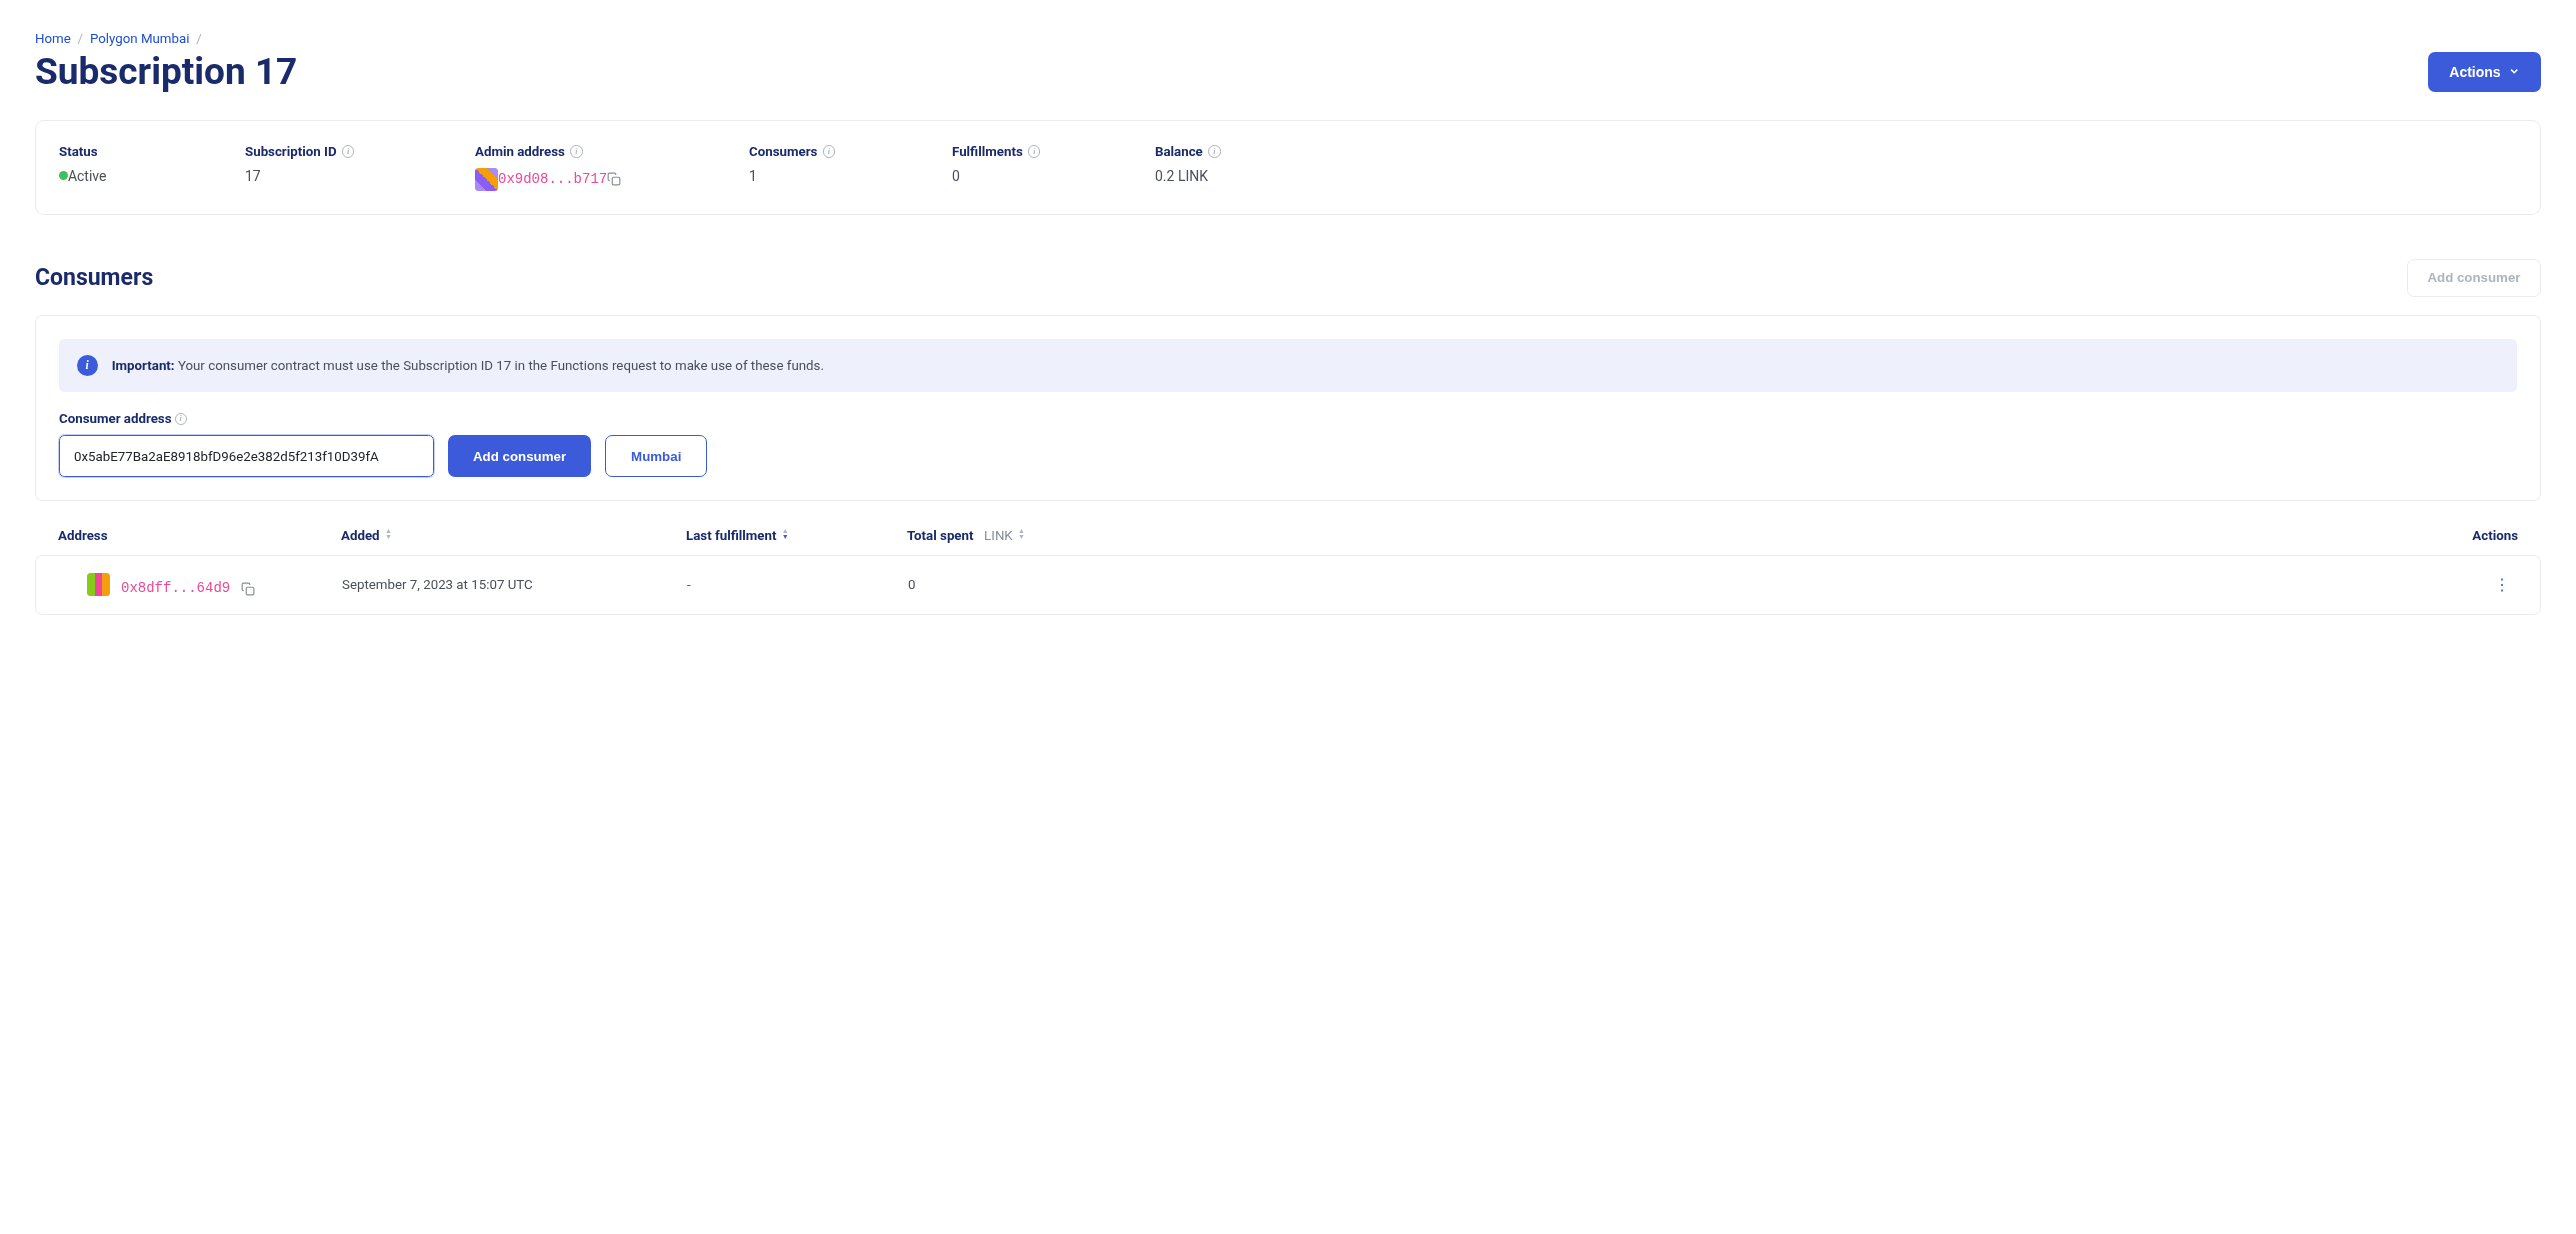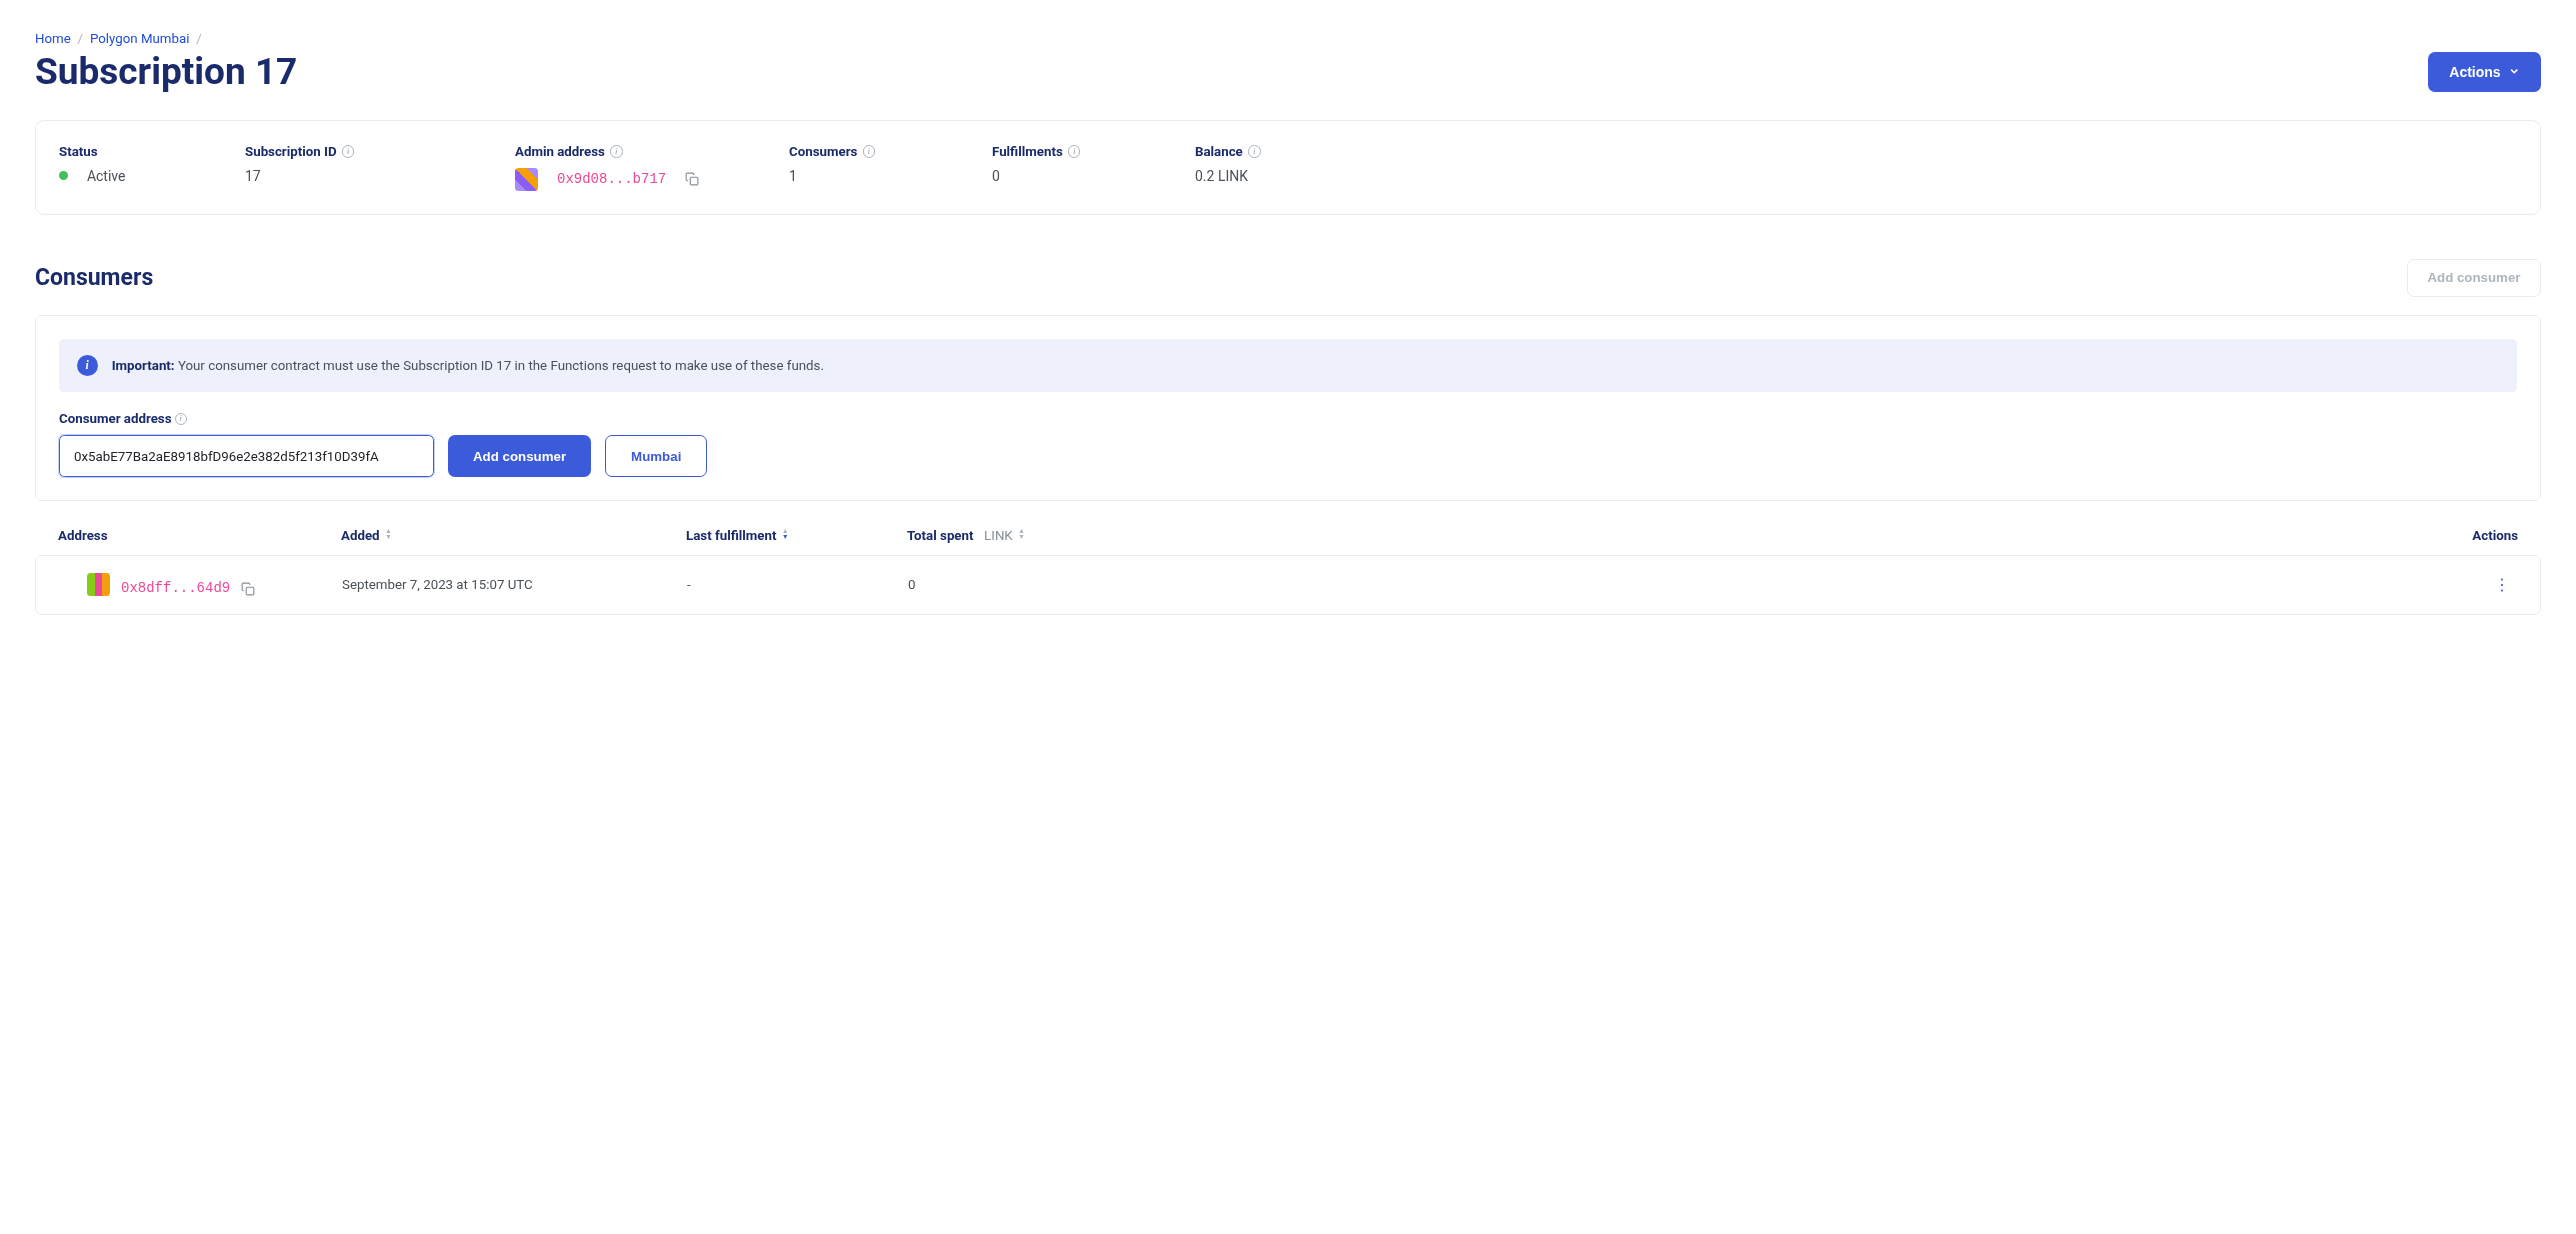--- a/index.html
+++ b/index.html
@@ -69,21 +69,21 @@
       color: #1a2b6b;
       display: flex;
       align-items: center;
       gap: 5.3px;
     }
     .info-value {
       font-size: 14px;
       color: #495057;
       display: flex;
       align-items: center;
-      gap: 19px;
+      gap: 0;
     }
     .status-dot {
       width: 8.9px;
       height: 8.9px;
       background: #40c057;
       border-radius: 50%;
       display: inline-block;
     }
     .info-icon {
       width: 12.4px;
@@ -284,21 +284,21 @@
       color: #3b5bdb;
       font-size: 16px;
       cursor: pointer;
       padding: 3.5px 7px;
     }
     .chevron-down {
       display: inline-block;
     }
     .item-status { flex: 0 0 133px; }
     .item-subid { flex: 0 0 177px; }
-    .item-admin { flex: 0 0 221px; margin-left: 40px; }
+    .item-admin { flex: 0 0 221px; }
     .item-consumers { flex: 0 0 150px; }
     .item-fulfillments { flex: 0 0 150px; }
     .item-balance { flex: 1; }
   </style>
 </head>
 <body>
 
 <div class="breadcrumb">
   <a href="#">Home</a>
   <span class="sep">/</span>

